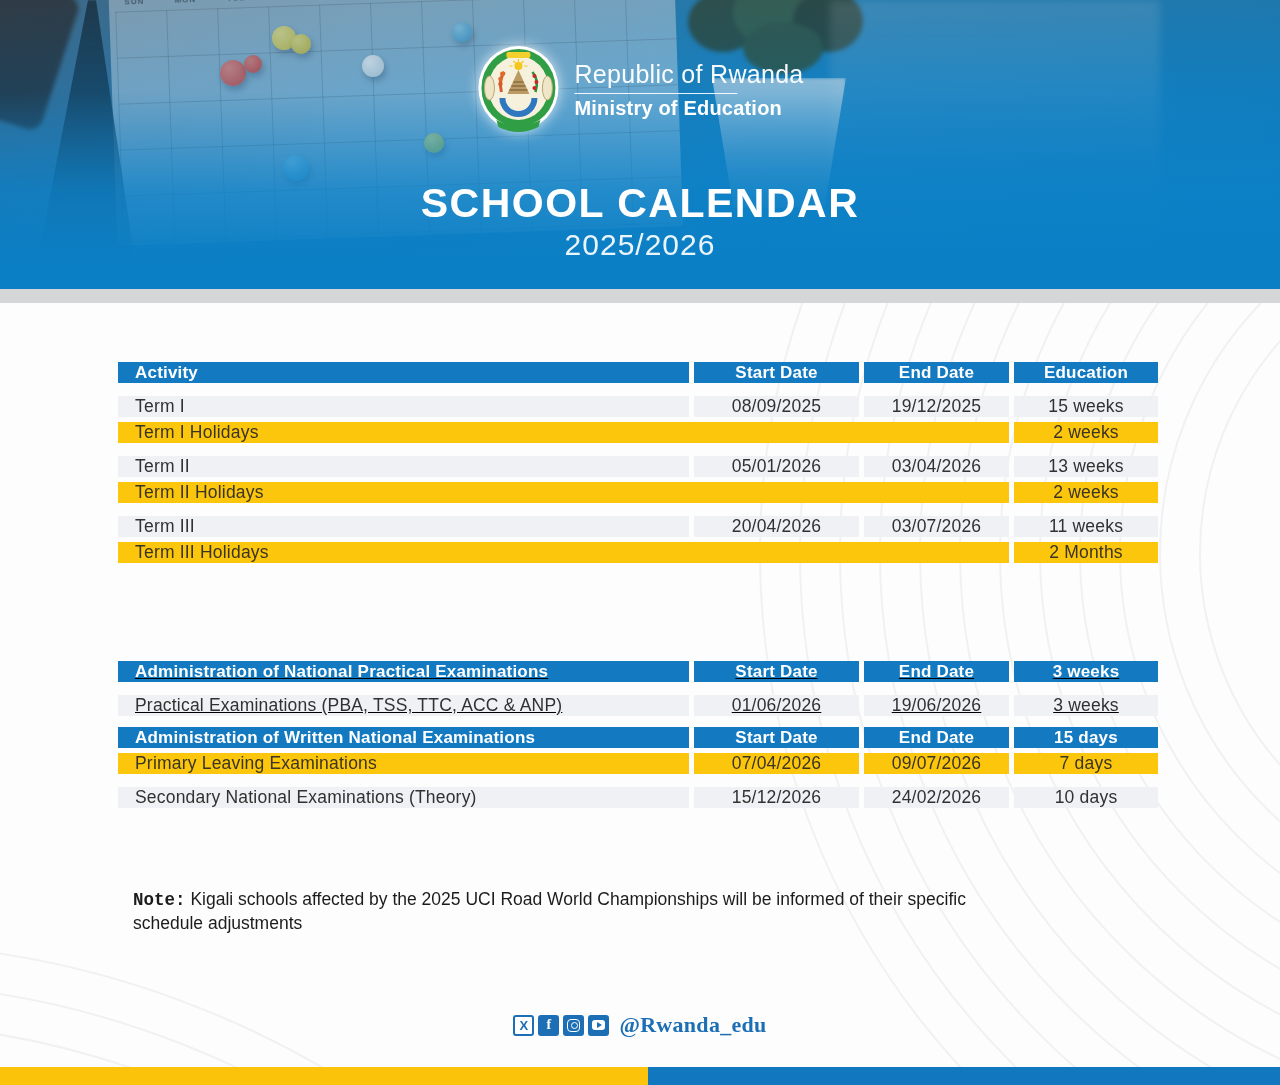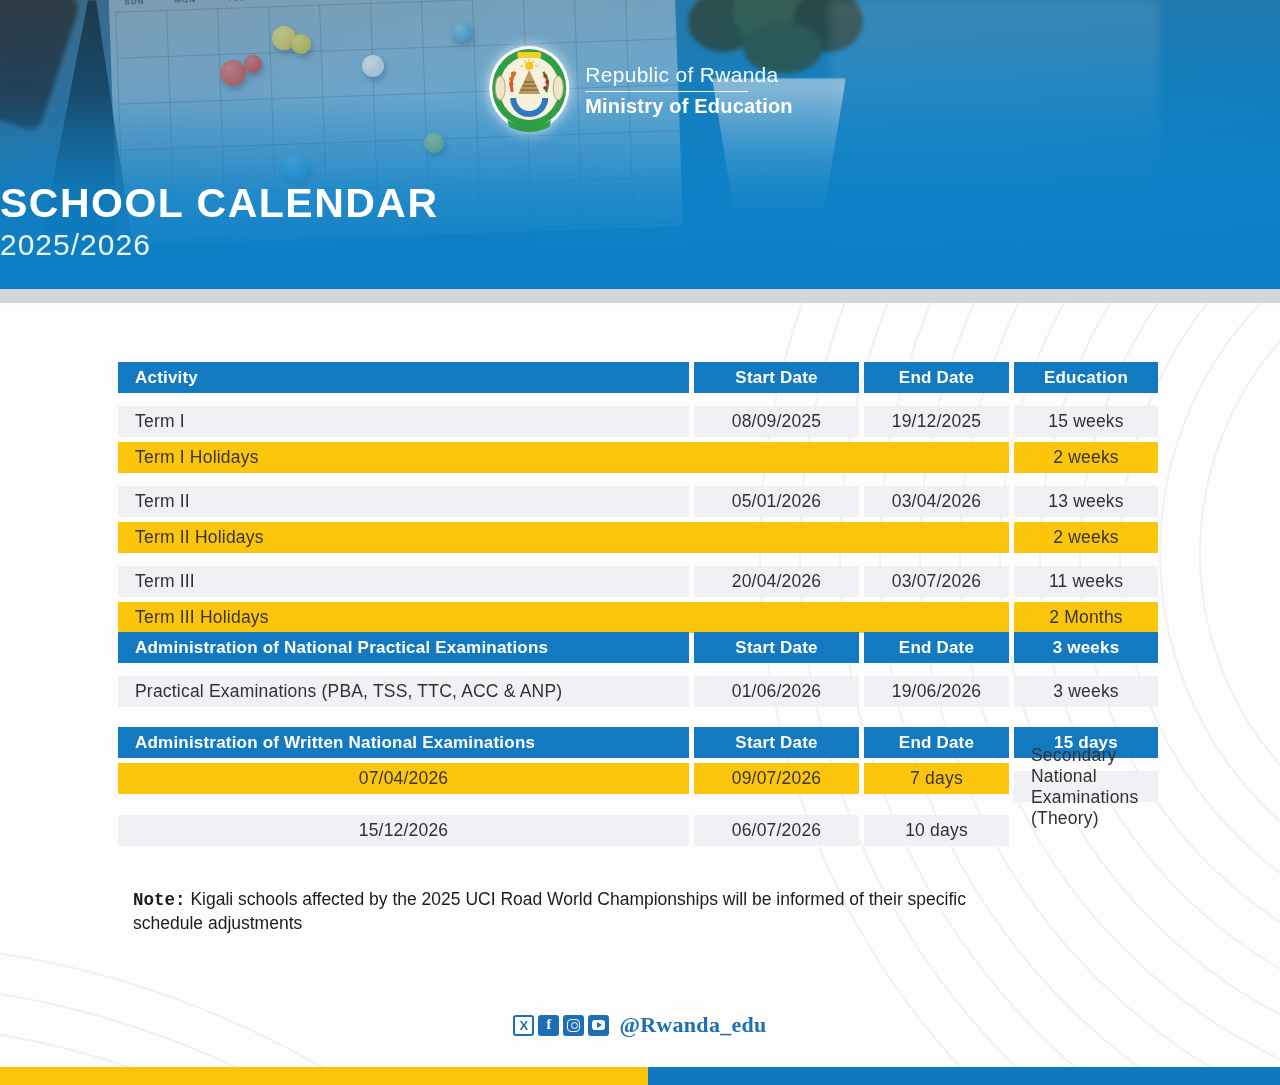--- a/index.html
+++ b/index.html
@@ -47,39 +47,39 @@
           background:linear-gradient(180deg, rgba(255,255,255,0.16), rgba(255,255,255,0.02) 70%); filter:blur(4px); }
   .hero-overlay { position:absolute; inset:0;
           background:linear-gradient(180deg, rgba(66,96,116,0.30) 0%, rgba(22,115,175,0.30) 32%,
                      rgba(12,128,198,0.82) 66%, rgba(11,127,197,1) 92%); }
 
   
   .brand { position:absolute; top:44px; left:50%; transform:translateX(-50%);
            display:flex; align-items:center; z-index:5; }
   .brand svg { filter:drop-shadow(0 0 7px rgba(255,255,255,0.75)); }
   .brand-text { margin-left:14px; color:#fff; }
-  .brand-country { font-size:21px; font-weight:400; letter-spacing:0.3px; opacity:0.97; }
+  .brand-country { font-size:25px; font-weight:400; letter-spacing:0.3px; opacity:0.97; }
   .brand-divider { width:163px; height:1px; background:rgba(255,255,255,0.9); margin:4px 0 3px; }
   .brand-ministry { font-size:20px; font-weight:700; letter-spacing:0.2px; }
 
   
-  .title-block { position:absolute; top:181px; left:0; width:100%; color:#fff; z-index:5; }
+  .title-block { position:absolute; top:181px; left:0; width:100%; text-align:center; color:#fff; z-index:5; }
   .page-title { font-size:41px; font-weight:800; letter-spacing:1.5px; line-height:44px; }
   .page-year  { font-size:30px; font-weight:400; letter-spacing:1px; line-height:34px; margin-top:3px; color:#eaf4fb; }
 
   .gray-strip { position:absolute; top:289px; left:0; width:1280px; height:14px; background:#d5d6d8; }
 
   
   .bg-curves { position:absolute; top:303px; left:0; width:1280px; height:764px; z-index:0; }
 
   
   .cal-table { position:absolute; left:118px; width:1040px; display:grid;
                grid-template-columns:571px 165px 145px 144px; column-gap:5px; row-gap:5px; z-index:2; }
-  .t1 { top:362px; } .t2 { top:632px; } .t3 { top:727px; }
-  .cell { height:31px; display:flex; align-items:center; justify-content:center;
+  .t1 { top:362px; } .t2 { top:661px;text-decoration:underline; } .t3 { top:727px; }
+  .cell { height:21px; display:flex; align-items:center; justify-content:center;
           font-size:17.5px; color:#313131; letter-spacing:0.2px; }
   .cell.first { justify-content:flex-start; padding-left:17px; }
   .cell.head { background:#137ac1; color:#ffffff; font-weight:700; font-size:17px; }
   .cell.gray { background:#f0f1f4;margin-top:8px; }
   .cell.yellow { background:#fcc60d; color:#3a3423; }
   .span3 { grid-column:1 / span 3; }
 
   
   .note { position:absolute; left:133px; top:888px; width:880px; font-size:17.5px;
           line-height:23px; color:#1c1c1c; z-index:2; }
@@ -256,27 +256,28 @@
     <div class="cell gray">19/06/2026</div>
     <div class="cell gray">3 weeks</div>
   </section>
 
   <section class="cal-table t3">
     <div class="cell head first">Administration of Written National Examinations</div>
     <div class="cell head">Start Date</div>
     <div class="cell head">End Date</div>
     <div class="cell head">15 days</div>
 
+    <div class="cell yellow first">Primary Leaving Examinations</div>
     <div class="cell yellow">07/04/2026</div>
     <div class="cell yellow">09/07/2026</div>
     <div class="cell yellow">7 days</div>
 
     <div class="cell gray first">Secondary National Examinations (Theory)</div>
     <div class="cell gray">15/12/2026</div>
-    <div class="cell gray">06/07/2026</div>
+    <div class="cell gray">24/02/2026</div>
     <div class="cell gray">10 days</div>
   </section>
 
   <p class="note"><b>Note:</b><span> Kigali schools affected by the 2025 UCI Road World Championships will be informed of their specific schedule adjustments</span></p>
 
   <div class="footer">
     <div class="social-row">
       <span class="sicon outline">
           <span class="x-glyph">X</span>
         </span>

